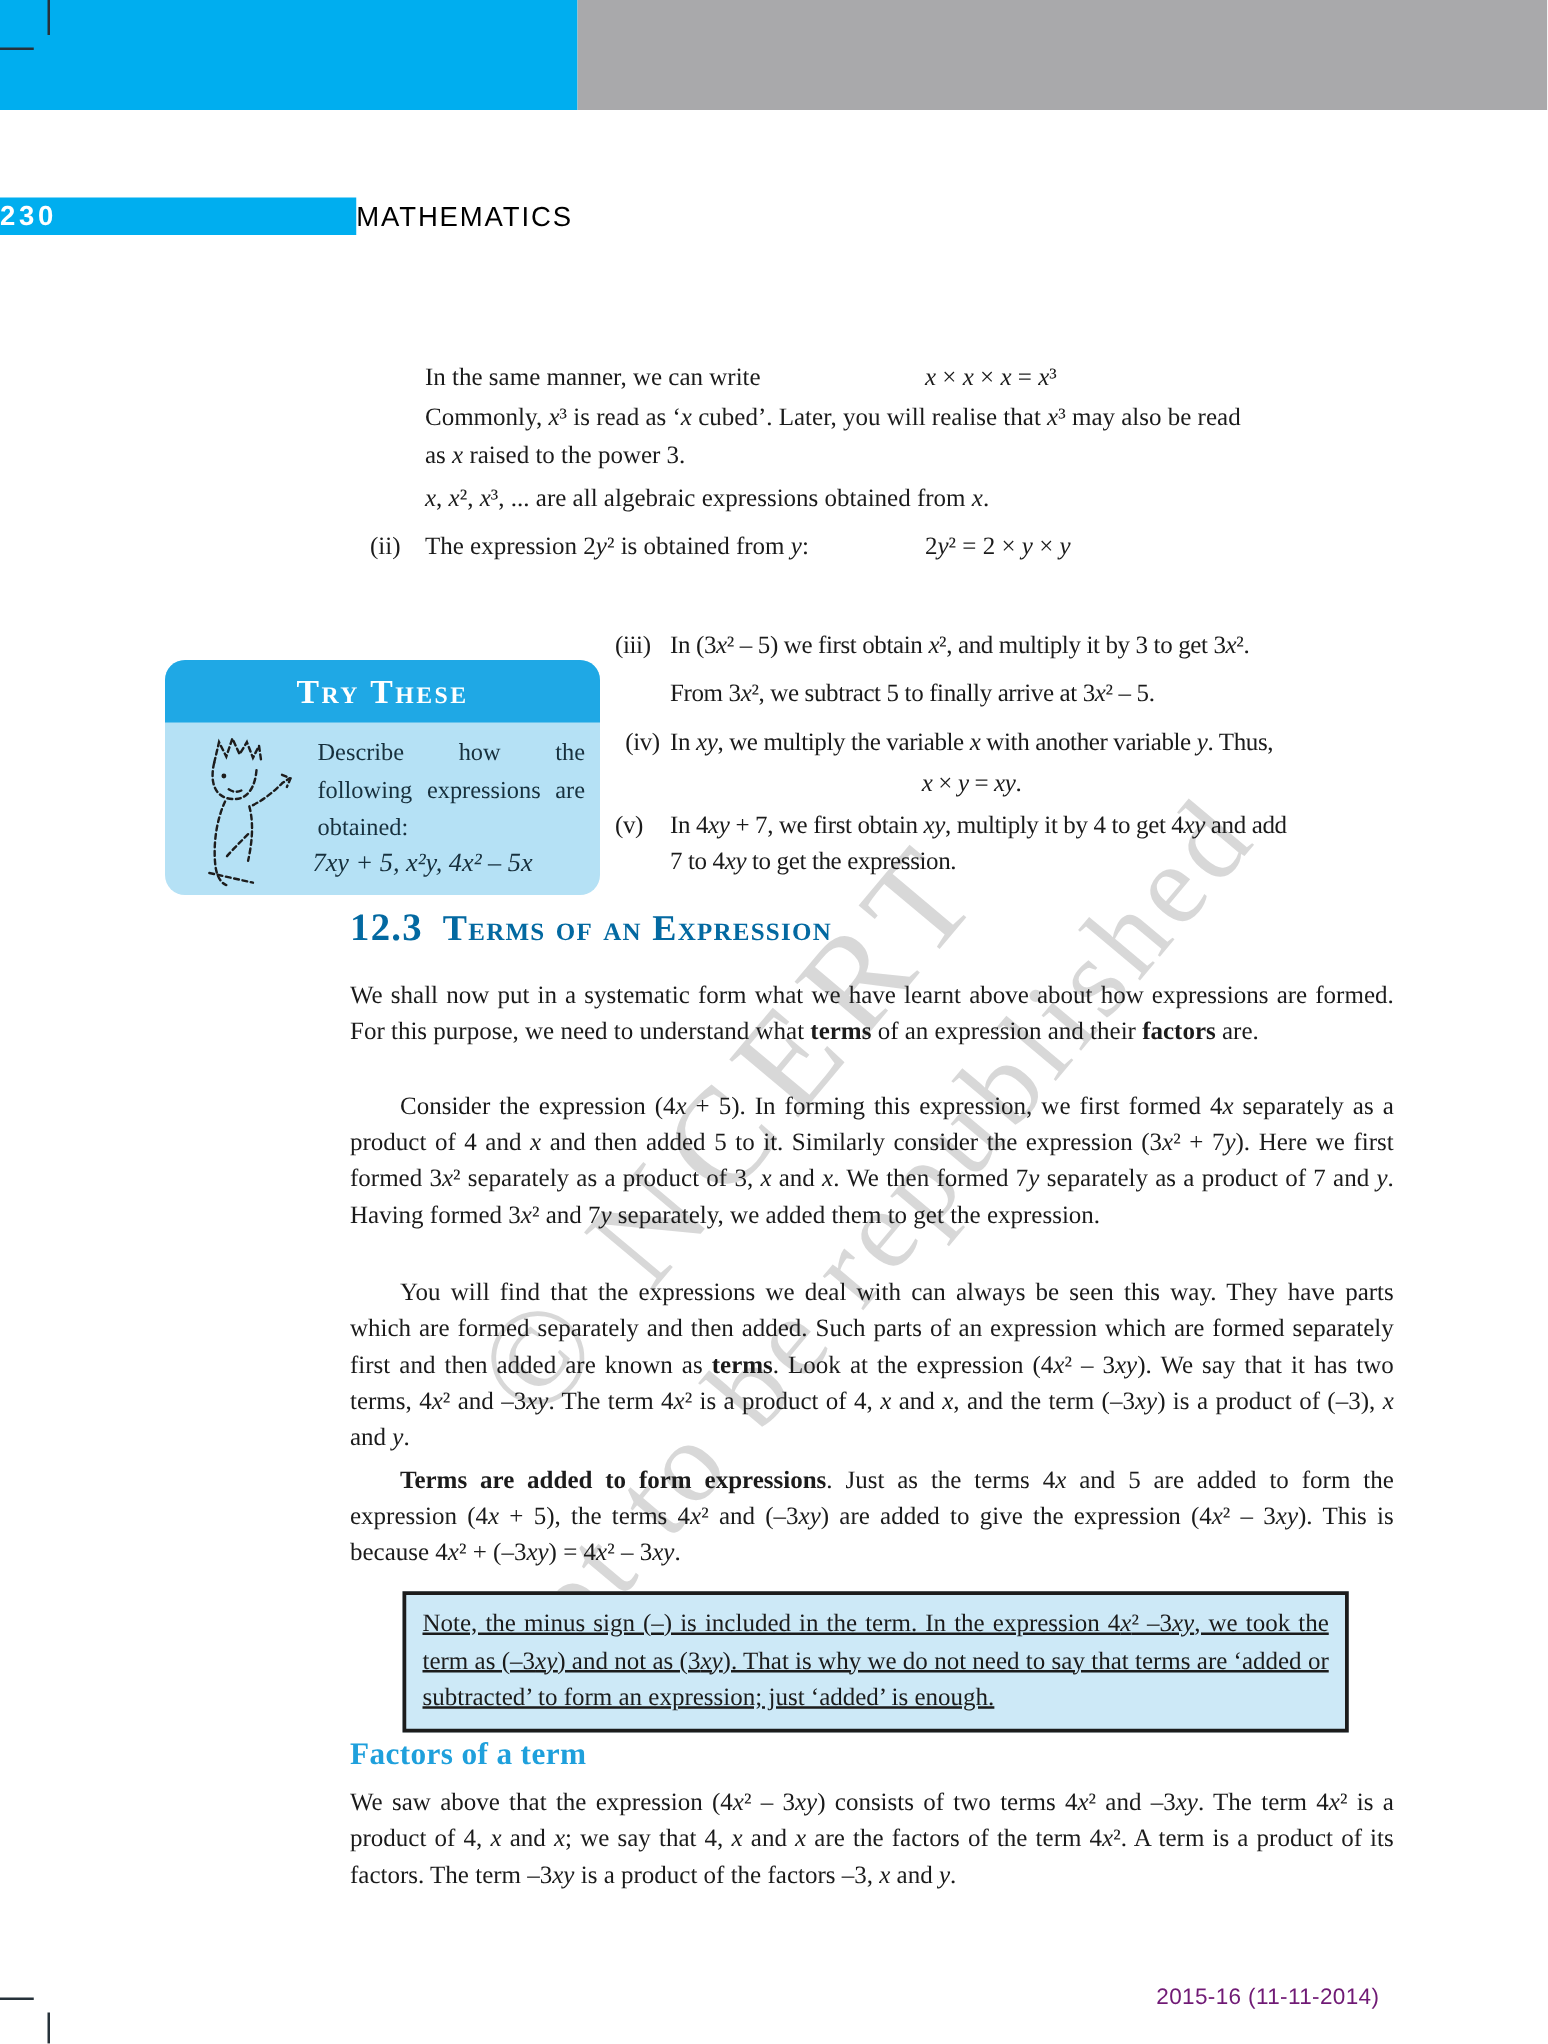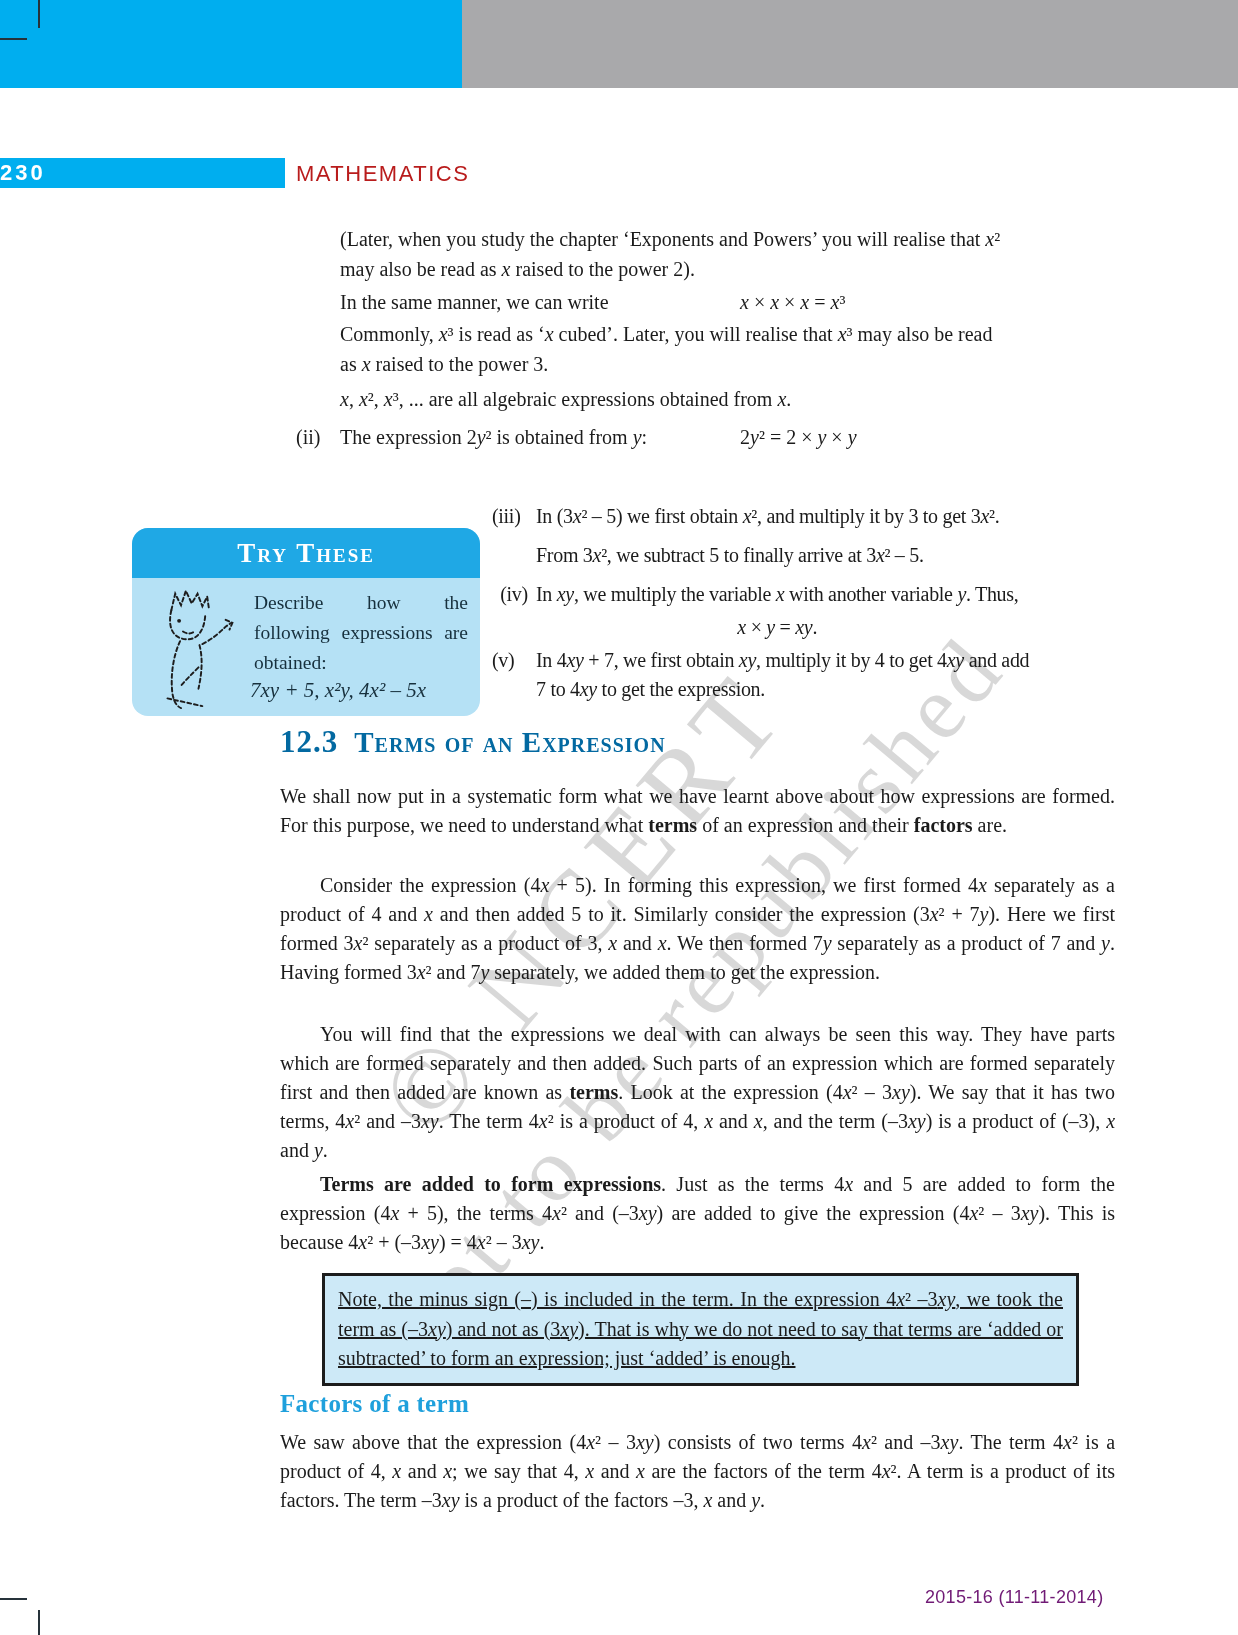--- a/index.html
+++ b/index.html
@@ -16,23 +16,23 @@
   .crop { background:#26323a; }
 
   
   .pagebar { left:0; top:158px; width:285px; height:30px; background:#00AEEF; }
   .pagebar span {
     display:block; text-align:left; padding-right:52px; line-height:30px;
     font-family:"Liberation Sans","DejaVu Sans",sans-serif; font-weight:bold;
     font-size:22px; color:#ffffff; letter-spacing:3px;
   }
   .subject {
-    left:296px; top:158px; height:30px; line-height:31px;
+    left:285px; top:158px; height:30px; line-height:31px;
     font-family:"Liberation Sans","DejaVu Sans",sans-serif;
-    font-size:22px; color:#b91c1c; letter-spacing:1.5px;
+    font-size:22px; color:#000000; letter-spacing:1.5px;
   }
 
   
   .bodytxt { font-size:20px; line-height:29px; text-align:justify; }
   .line { font-size:20px; line-height:30px; white-space:nowrap; }
   .indent1 { text-indent:40px; }
   .ritem { font-size:20px; letter-spacing:-0.3px; white-space:nowrap; padding-left:44px; }
   .ritem .lbl { display:inline-block; width:44px; margin-left:-44px; white-space:nowrap; }
 
   
@@ -100,21 +100,20 @@
   <div class="abs crop" style="left:38px; top:0; width:2px; height:28px;"></div>
   <div class="abs crop" style="left:0; top:38px; width:27px; height:2px;"></div>
   <div class="abs crop" style="left:0; top:1598px; width:27px; height:2px;"></div>
   <div class="abs crop" style="left:38px; top:1610px; width:2px; height:25px;"></div>
 
   <div class="abs pagebar layer">
     <span>230</span>
   </div>
   <div class="abs subject layer">MATHEMATICS</div>
 
-  <div class="abs layer line" style="left:340px; top:224px; white-space:normal; width:790px;">(Later, when you study the chapter ‘Exponents and Powers’ you will realise that <i>x</i>²<br>may also be read as <i>x</i> raised to the power 2).</div>
   <div class="abs layer line" style="left:340px; top:287px;">In the same manner, we can write</div>
   <div class="abs layer line" style="left:740px; top:287px;"><i>x</i> × <i>x</i> × <i>x</i> = <i>x</i>³</div>
   <div class="abs layer line" style="left:340px; top:319px; white-space:normal; width:790px;">Commonly, <i>x</i>³ is read as ‘<i>x</i> cubed’. Later, you will realise that <i>x</i>³ may also be read<br>as <i>x</i> raised to the power 3.</div>
   <div class="abs layer line" style="left:340px; top:384px;"><i>x</i>, <i>x</i>², <i>x</i>³, ... are all algebraic expressions obtained from <i>x</i>.</div>
 
   <div class="abs layer line" style="left:296px; top:422px;">(ii)</div>
   <div class="abs layer line" style="left:340px; top:422px;">The expression 2<i>y</i>² is obtained from <i>y</i>:</div>
   <div class="abs layer line" style="left:740px; top:422px;">2<i>y</i>² = 2 × <i>y</i> × <i>y</i></div>
 
   <div class="abs layer ritem" style="left:492px; top:497px; line-height:39px;">

